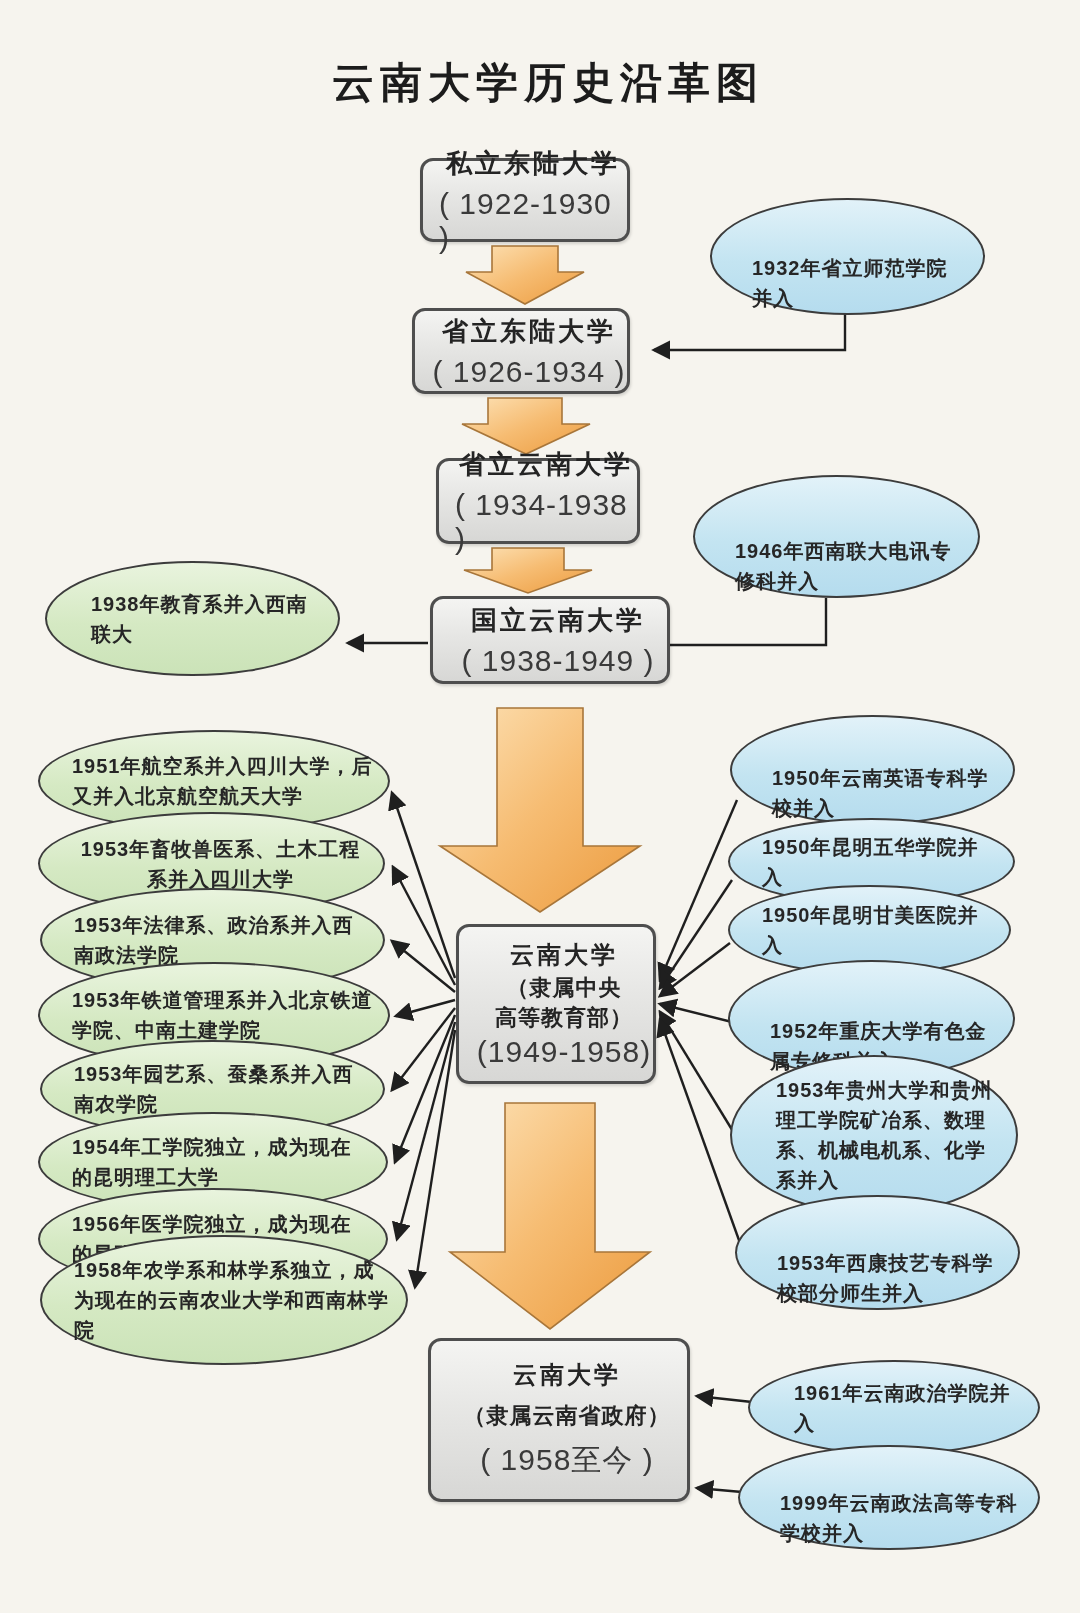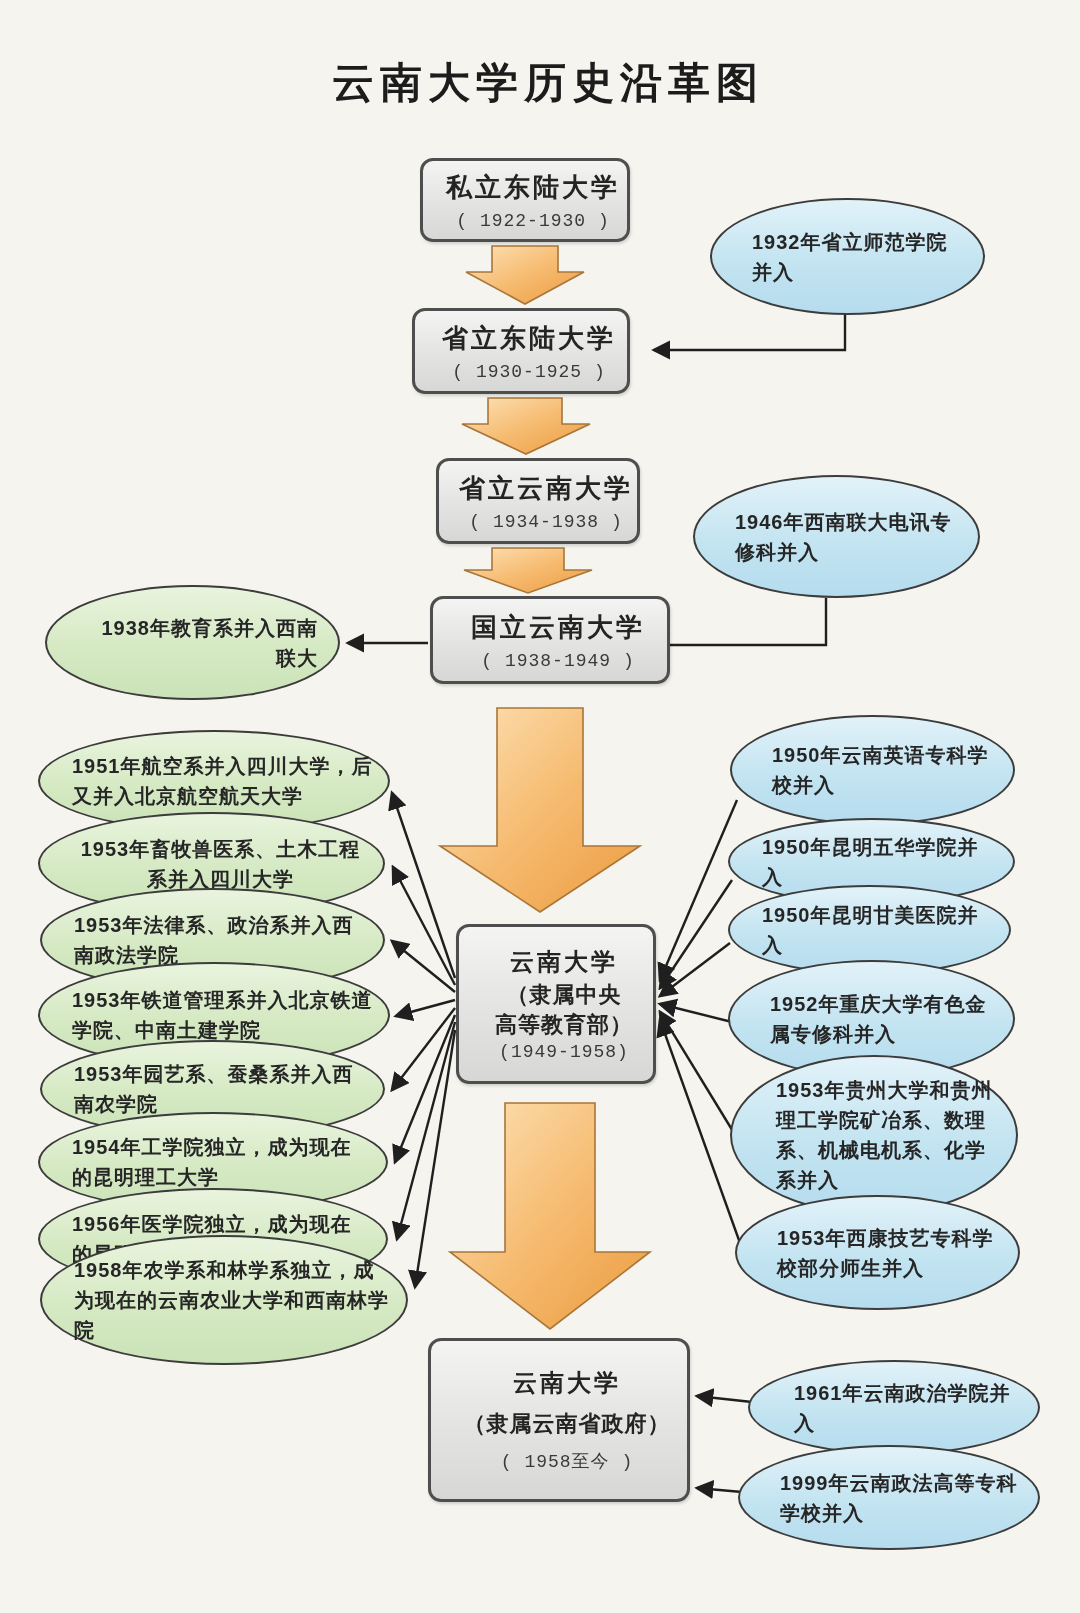--- a/index.html
+++ b/index.html
@@ -16,30 +16,30 @@
     font-size:42px;font-weight:bold;letter-spacing:6px;color:#1c1c1c;
   }
   .box{
     border:3px solid #4e4e4e;border-radius:13px;
     background:linear-gradient(180deg,#f4f4f2 0%,#e6e6e4 45%,#d7d7d5 100%);
     display:flex;flex-direction:column;align-items:center;justify-content:center;
     gap:6px;box-shadow:1px 2px 3px rgba(0,0,0,.15);
   }
   .box .bname{font-size:26px;font-weight:bold;letter-spacing:3px;}
   .box .baffil{font-size:22px;font-weight:bold;letter-spacing:1px;text-align:center;line-height:1.35;}
-  .box .byears{font-size:18px;letter-spacing:1px;color:#3a3a3a;font-family:Liberation Mono, monospace;}
+  .box .byears{font-size:30px;letter-spacing:1px;color:#3a3a3a;}
   .el{
     border:2.5px solid #3c3c3c;border-radius:50%;
     display:flex;align-items:center;
     font-weight:bold;line-height:1.5;letter-spacing:1px;
   }
   .el.green{background:linear-gradient(180deg,#e9f4de 0%,#d5e9c3 55%,#cbe3b8 100%);}
   .el.blue{background:linear-gradient(180deg,#e2f2f9 0%,#c3e4f1 55%,#b5dcee 100%);}
   .el .etext{font-size:20px;color:#262626;}
-  .pad-a{padding:0 18px 0 40px;}
+  .pad-a{padding:0 18px 0 40px;align-items:flex-end;}
   .pad-b{padding:0 14px 0 32px;}
   .pad-c{padding:0 20px 0 44px;}
 </style>
 </head>
 <body>
 
 <div id="canvas">
 
   <svg id="links" width="1080" height="1613">
     <defs>
@@ -89,21 +89,21 @@
 
   <div class="node title">云南大学历史沿革图</div>
 
   <div class="node box" style="left:420px;top:158px;width:210px;height:84px;">
     <div class="bname">私立东陆大学</div>
     <div class="byears">( 1922-1930 )</div>
   </div>
 
   <div class="node box" style="left:412px;top:308px;width:218px;height:86px;">
     <div class="bname">省立东陆大学</div>
-    <div class="byears">( 1930-1925 )</div>
+    <div class="byears">( 1926-1934 )</div>
   </div>
 
   <div class="node box" style="left:436px;top:458px;width:204px;height:86px;">
     <div class="bname">省立云南大学</div>
     <div class="byears">( 1934-1938 )</div>
   </div>
 
   <div class="node box" style="left:430px;top:596px;width:240px;height:88px;">
     <div class="bname">国立云南大学</div>
     <div class="byears">( 1938-1949 )</div>
@@ -148,21 +148,21 @@
   <div class="node el blue pad-a" style="left:735px;top:1195px;width:285px;height:115px;">
     <span class="etext">1953年西康技艺专科学校部分师生并入</span>
   </div>
   <div class="node el blue pad-c" style="left:748px;top:1360px;width:292px;height:95px;">
     <span class="etext">1961年云南政治学院并入</span>
   </div>
   <div class="node el blue pad-a" style="left:738px;top:1445px;width:302px;height:105px;">
     <span class="etext">1999年云南政法高等专科学校并入</span>
   </div>
 
-  <div class="node el green pad-c" style="left:45px;top:585px;width:295px;height:115px;text-align:right;">
+  <div class="node el green pad-c" style="left:45px;top:561px;width:295px;height:115px;">
     <span class="etext">1938年教育系并入西南联大</span>
   </div>
   <div class="node el green pad-b" style="left:38px;top:730px;width:352px;height:102px;">
     <span class="etext">1951年航空系并入四川大学，后又并入北京航空航天大学</span>
   </div>
   <div class="node el green pad-b" style="left:38px;top:812px;width:347px;height:103px;text-align:center;">
     <span class="etext">1953年畜牧兽医系、土木工程系并入四川大学</span>
   </div>
   <div class="node el green pad-b" style="left:40px;top:888px;width:345px;height:104px;">
     <span class="etext">1953年法律系、政治系并入西南政法学院</span>

